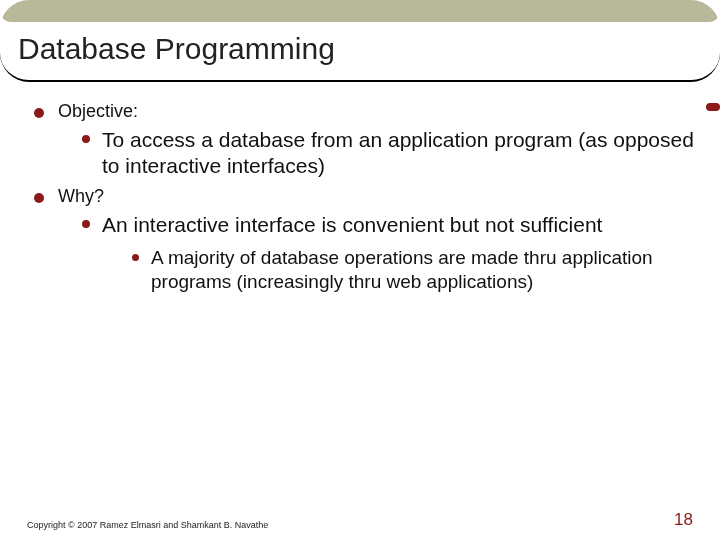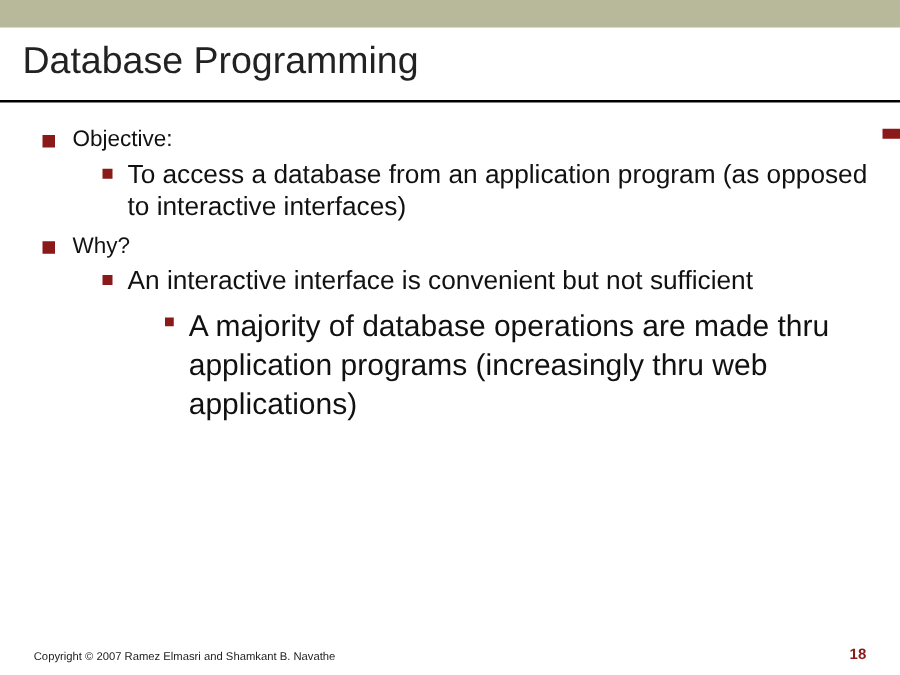--- a/index.html
+++ b/index.html
@@ -1,15 +1,15 @@
 <!DOCTYPE html>
 <html><head>
 <meta charset="utf-8">
 <style>
-  * { margin: 0; padding: 0; box-sizing: border-box; }
+  * { margin: 0; padding: 0; box-sizing: border-box; border-radius: 29px; }
   html, body { width: 720px; height: 540px; overflow: hidden; }
   body {
     font-family: Arial, Helvetica, sans-serif;
     background: #ffffff;
     position: relative;
   }
   .top-band {
     width: 100%;
     height: 22px;
     background: #b8b89a;
@@ -43,21 +43,21 @@
   }
   .lvl2 {
     display: flex;
     margin: 4px 0 4px 60px;
     font-size: 21px;
     line-height: 1.25;
   }
   .lvl3 {
     display: flex;
     margin: 8px 0 4px 110px;
-    font-size: 24px;
+    font-size: 19px;
     line-height: 1.3;
   }
   .bullet {
     flex: 0 0 auto;
     width: 10px;
     height: 10px;
     background: #8a1a1a;
     margin-top: 8px;
     margin-right: 14px;
   }
@@ -82,22 +82,22 @@
     padding: 0 27px;
     display: flex;
     justify-content: space-between;
     align-items: flex-end;
   }
   .copyright {
     font-size: 9px;
     color: #222;
   }
   .pagenum {
-    font-size: 12px;
-    font-weight: bold;
+    font-size: 17px;
+    font-weight: normal;
     color: #8a1a1a;
   }
 </style>
 </head>
 <body>
 
 <div class="top-band"></div>
 
 <div class="title-area">
   <div class="title">Database Programming</div>

